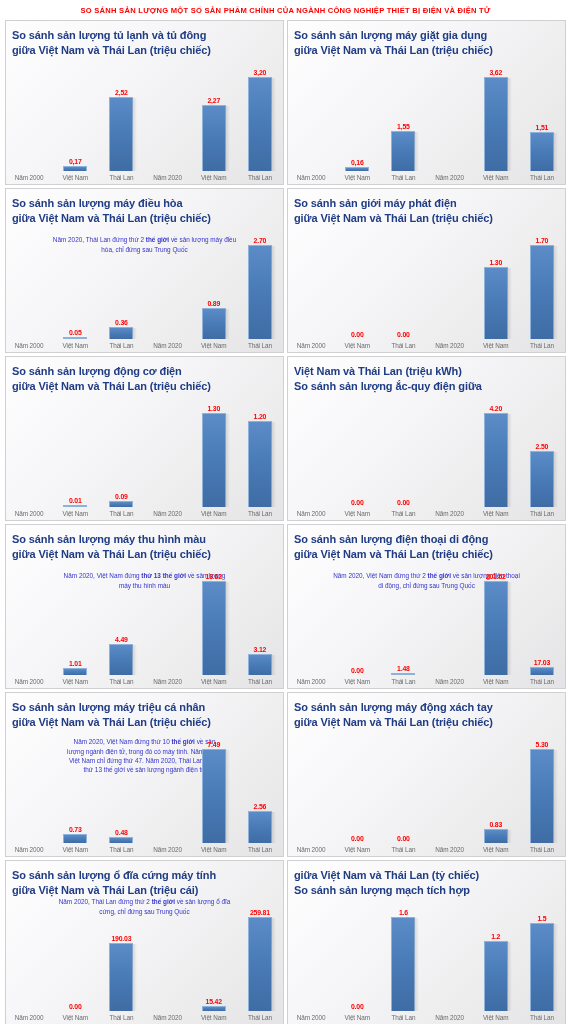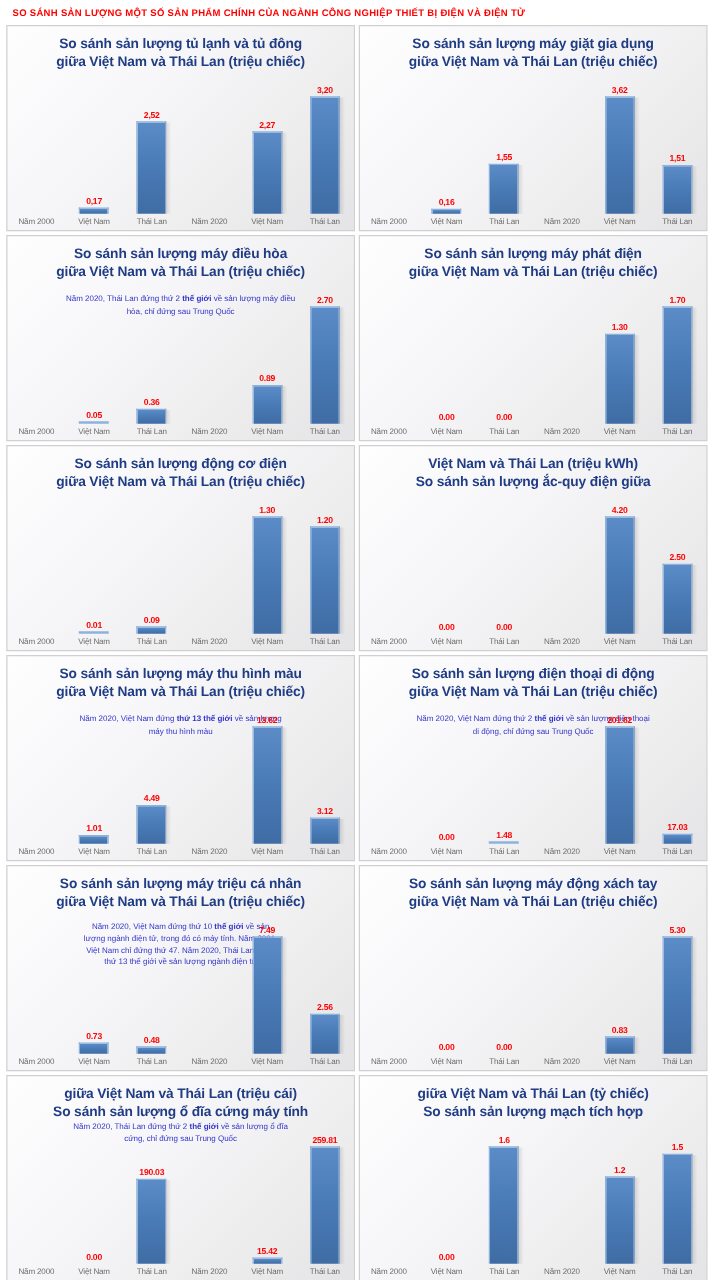--- a/index.html
+++ b/index.html
@@ -10,21 +10,21 @@
     font-family: "Liberation Sans", sans-serif;
     overflow: hidden;
   }
   #page {
     width: 571px;
     height: 1024px;
     position: relative;
     background: #ffffff;
   }
   .page-title {
-    text-align: left;
+    text-align: center;
     color: #ff0000;
     font-size: 7.6px;
     font-weight: bold;
     letter-spacing: .25px;
     padding: 7px 10px 5px 10px;
     line-height: 1.1;
     white-space: nowrap;
   }
   .grid {
     display: grid;
@@ -33,21 +33,20 @@
     gap: 3px;
     padding: 0 5px 5px 5px;
   }
   .panel {
     position: relative;
     border: 1px solid #d0d0d0;
     background: linear-gradient(135deg, #fefeff 0%, #f6f6f8 40%, #ececed 75%, #e4e4e6 100%);
     overflow: hidden;
   }
   .chart-title {
-    text-align: center;
     color: #1f3c84;
     font-weight: bold;
     font-size: 11px;
     line-height: 1.32;
     padding: 7px 6px 0 6px;
     letter-spacing: -.1px;
   }
   .annotation {
     position: absolute;
     left: 0;
@@ -258,21 +257,21 @@
             <div class="axis-label">Việt Nam</div>
             <div class="axis-label">Thái Lan</div>
             <div class="axis-label">Năm 2020</div>
             <div class="axis-label">Việt Nam</div>
             <div class="axis-label">Thái Lan</div>
           </div>
         </div>
       </div>
       <div class="panel">
         <div class="chart-title">
-          <div>So sánh sản lượng máy phát điện</div>
+          <div>So sánh sản giới máy phát điện</div>
           <div>giữa Việt Nam và Thái Lan (triệu chiếc)</div>
         </div>
         <div class="plot">
           <div class="bars-row">
             <div class="bar-cell"></div>
             <div class="bar-cell">
               <div class="bar-val">0.00</div>
               <div class="bar zero" style="height: 0px;"></div>
             </div>
             <div class="bar-cell">
@@ -541,22 +540,22 @@
             <div class="axis-label">Việt Nam</div>
             <div class="axis-label">Thái Lan</div>
             <div class="axis-label">Năm 2020</div>
             <div class="axis-label">Việt Nam</div>
             <div class="axis-label">Thái Lan</div>
           </div>
         </div>
       </div>
       <div class="panel">
         <div class="chart-title">
+          <div>So sánh sản lượng ổ đĩa cứng máy tính</div>
           <div>giữa Việt Nam và Thái Lan (triệu cái)</div>
-          <div>So sánh sản lượng ổ đĩa cứng máy tính</div>
         </div>
         <div class="annotation" style="top: 36px; padding: 0px 17%;">Năm 2020,  Thái Lan đứng thứ 2 <b>thế giới</b> về sản lượng ổ đĩa cứng, chỉ đứng sau Trung Quốc</div>
         <div class="plot">
           <div class="bars-row">
             <div class="bar-cell"></div>
             <div class="bar-cell">
               <div class="bar-val">0.00</div>
               <div class="bar zero" style="height: 0px;"></div>
             </div>
             <div class="bar-cell">

